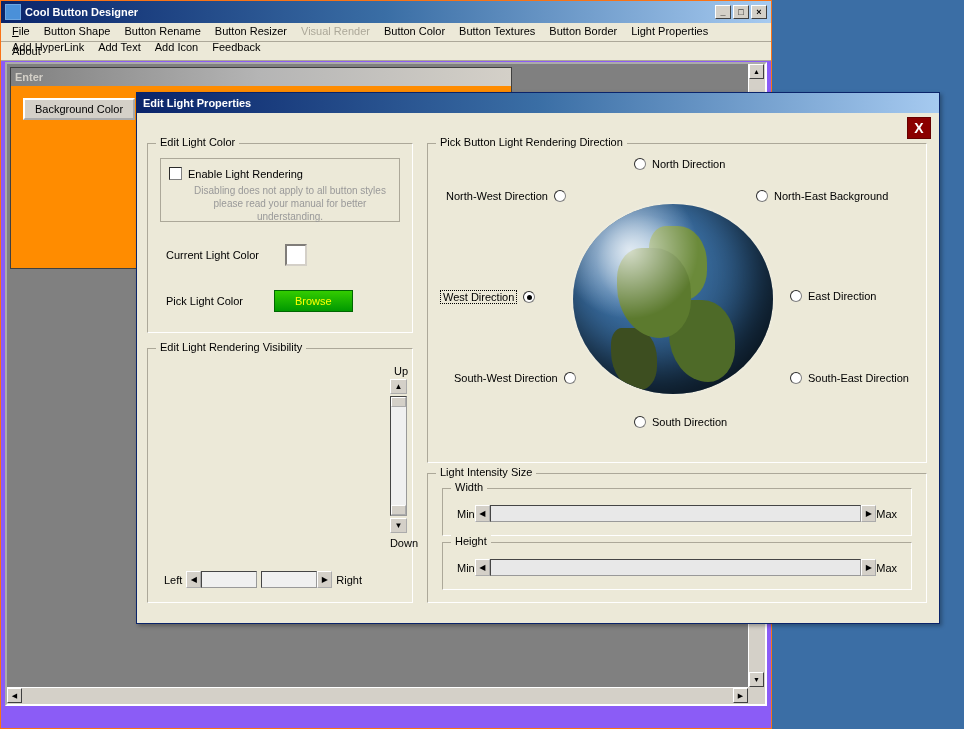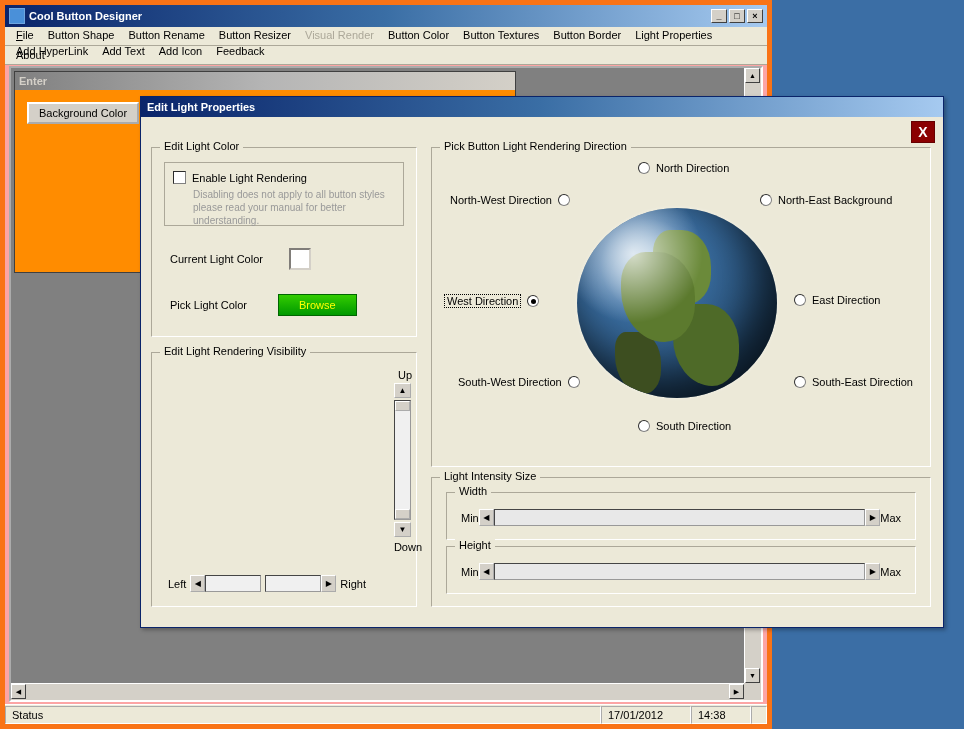--- a/index.html
+++ b/index.html
@@ -1,18 +1,18 @@
 <!DOCTYPE html>
 <html><head>
   <meta charset="utf-8">
   <style>
     * { box-sizing: border-box; margin: 0; padding: 0; font-family: "Tahoma", "MS Sans Serif", sans-serif; font-size: 11px; }
     body { background: #3b6ea5; width: 964px; height: 729px; overflow: hidden; position: relative; }
     
-    .main-window { width: 772px; height: 729px; background: #fca5a5; position: relative; border: 5px solid #f97316; }
+    .main-window { width: 772px; height: 729px; background: #8b5cf6; position: relative; border: 1px solid #f97316; }
     
     .titlebar { height: 22px; background: linear-gradient(to right, #0a246a, #3a6ea5, #a6caf0); color: white; display: flex; align-items: center; padding: 0 4px; }
     .titlebar-icon { width: 16px; height: 16px; background: #4a90d9; margin-right: 4px; border: 1px solid #fff3; }
     .titlebar-text { flex: 1; font-weight: bold; }
     .win-controls { display: flex; gap: 2px; }
     .win-btn { width: 16px; height: 14px; background: #d4d0c8; border: 1px solid #fff; border-right-color: #404040; border-bottom-color: #404040; display: flex; align-items: center; justify-content: center; font-size: 9px; font-weight: bold; color: black; cursor: pointer; }
     
     .menubar { height: 19px; background: #ece9d8; display: flex; align-items: center; padding: 0 4px; border-bottom: 1px solid #aca899; flex-wrap: wrap; }
     .menubar2 { height: 19px; background: #ece9d8; display: flex; align-items: center; padding: 0 4px; border-bottom: 1px solid #aca899; }
     .menu-item { padding: 2px 7px; cursor: pointer; white-space: nowrap; }
@@ -46,21 +46,21 @@
     .groupbox { position: absolute; border: 1px solid #fff; border-top-color: #aca899; border-left-color: #aca899; }
     .groupbox::before { content: attr(data-legend); position: absolute; top: -8px; left: 8px; background: #ece9d8; padding: 0 4px; }
     
     .gb-color { left: 10px; top: 50px; width: 266px; height: 190px; }
     .gb-visibility { left: 10px; top: 255px; width: 266px; height: 255px; }
     .gb-direction { left: 290px; top: 50px; width: 500px; height: 320px; }
     .gb-intensity { left: 290px; top: 380px; width: 500px; height: 130px; }
     .gb-width { position: absolute; left: 14px; top: 14px; width: 470px; height: 48px; }
     .gb-height { position: absolute; left: 14px; top: 68px; width: 470px; height: 48px; }
     
-    .inner-panel { position: absolute; left: 12px; top: 14px; width: 240px; height: 64px; border: 1px solid #aca899; background: #ece9d8; padding: 8px; }
+    .inner-panel { position: absolute; left: 12px; top: 14px; width: 240px; height: 64px; border: 1px solid #aca899; background: #ece9d8; padding: 8px; text-align: center; }
     .checkbox-row { display: flex; align-items: center; gap: 6px; }
     .checkbox-box { width: 13px; height: 13px; background: white; border: 1px inset #808080; }
     .hint-text { color: #999; font-size: 10px; margin-top: 4px; margin-left: 20px; line-height: 1.3; }
     
     .field-row { position: absolute; display: flex; align-items: center; gap: 12px; }
     .swatch { width: 22px; height: 22px; background: white; border: 2px inset #d4d0c8; }
     .browse-btn { background: linear-gradient(to bottom, #3c0, #090); color: #ff0; padding: 4px 20px; border: 1px solid #060; cursor: pointer; }
     
     .vslider { position: absolute; left: 242px; top: 30px; display: flex; flex-direction: column; align-items: center; }
     .vslider-track { width: 17px; height: 120px; background: #f0f0f0; border: 1px inset #999; position: relative; display: flex; flex-direction: column; margin: 2px 0; }
@@ -259,19 +259,13 @@
             <div class="hslider-arrow">◀</div>
             <div class="h-scroll-track"></div>
             <div class="hslider-arrow">▶</div>
           </div>
           <span>Max</span>
         </div>
       </div>
     </div>
   </div>
 
-  <div class="statusbar">
-    <div class="status-cell status-main">Status</div>
-    <div class="status-cell status-date">17/01/2012</div>
-    <div class="status-cell status-time">14:38</div>
-    <div class="status-cell status-grip"></div>
-  </div>
 </div>
 
 </body></html>

